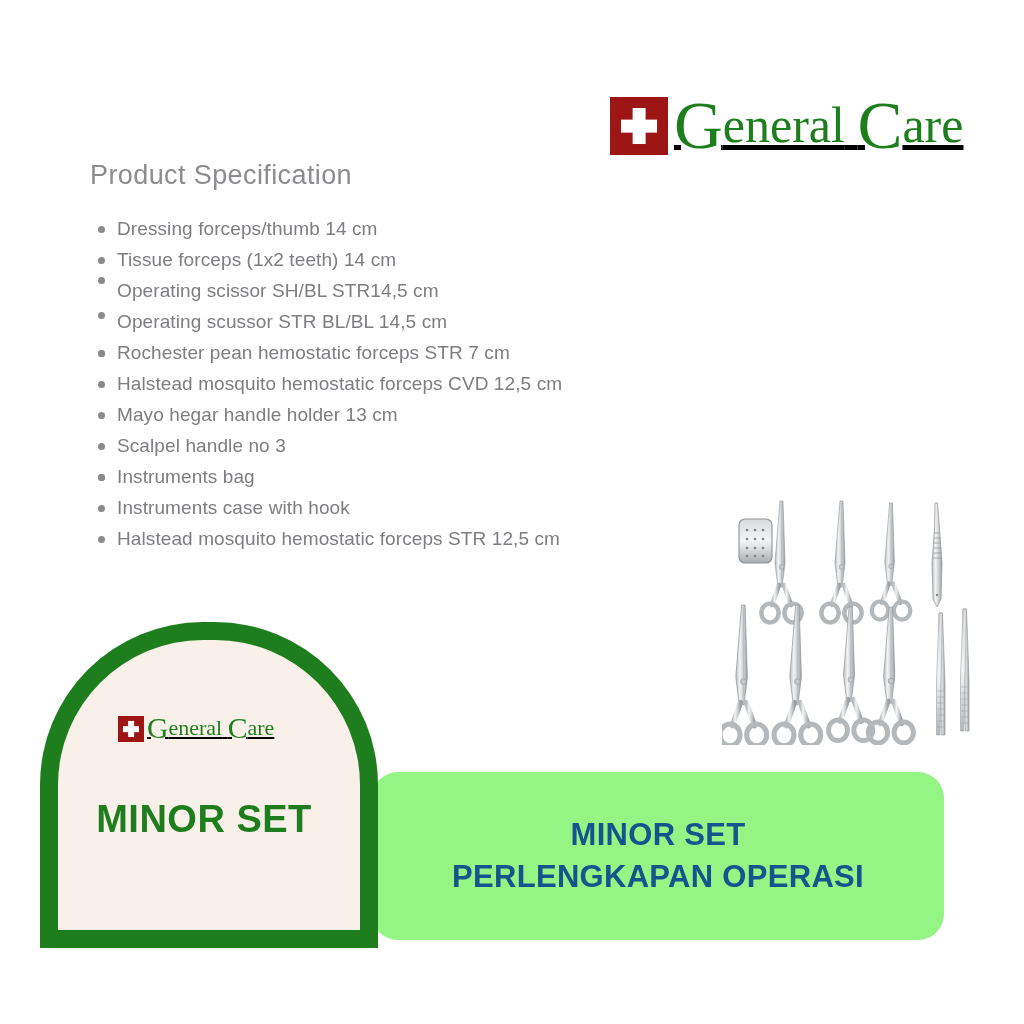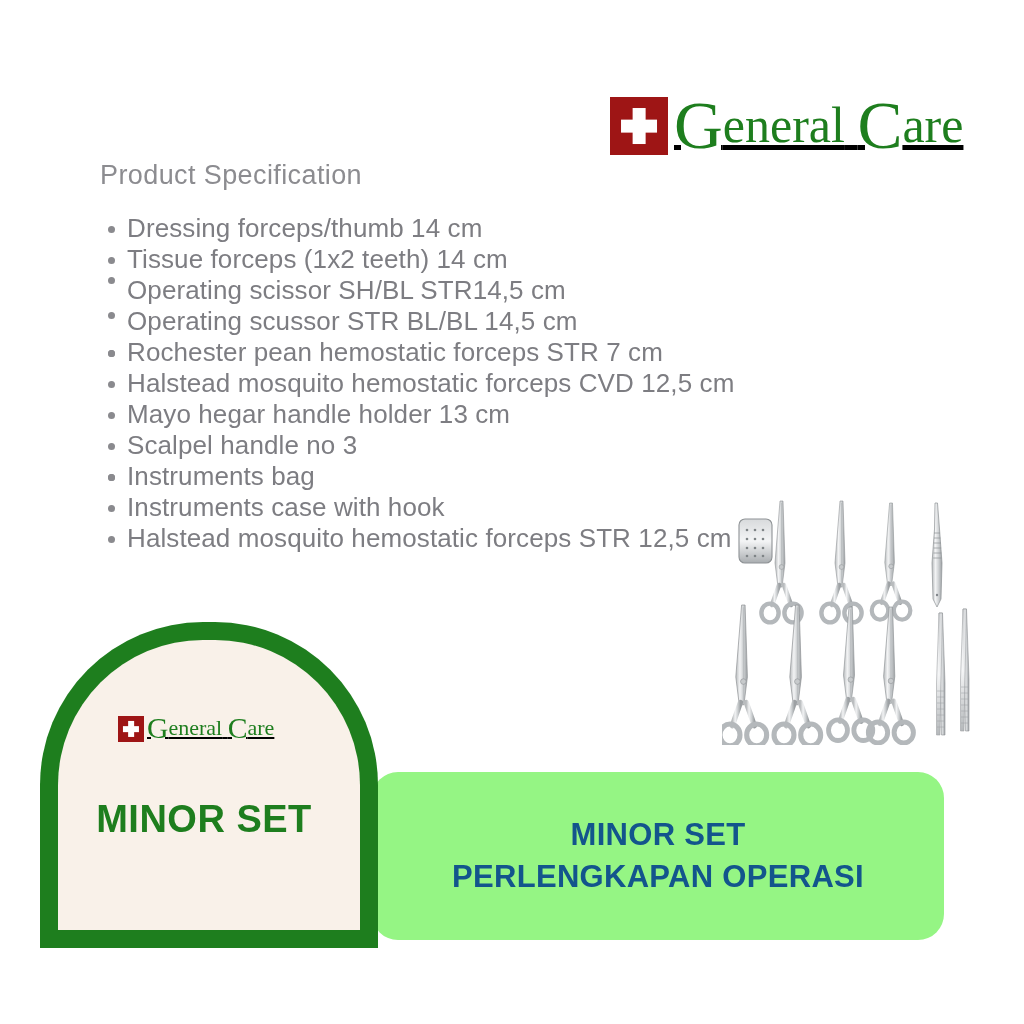--- a/index.html
+++ b/index.html
@@ -63,40 +63,40 @@
     margin-left: 6px;
   }
   .brand-word .cap {
     font-size: 1.35em;
     vertical-align: -0.09em;
   }
 
   
   .spec-block {
     position: absolute;
-    left: 100px;
+    left: 90px;
     top: 160px;
     width: 740px;
   }
   .spec-heading {
     font-size: 27px;
     color: #8C8C90;
     letter-spacing: 0.4px;
     margin: 0 0 22px 0;
     font-weight: 400;
   }
   .spec-list {
     list-style: none;
     margin: 0;
     padding: 0;
   }
   .spec-item {
     position: relative;
     padding-left: 27px;
-    font-size: 26px;
+    font-size: 19px;
     line-height: 31px;
     color: #7D7D82;
     white-space: nowrap;
     letter-spacing: 0.1px;
   }
   .spec-item .bullet {
     position: absolute;
     left: 8px;
     top: 13px;
     width: 7px;

